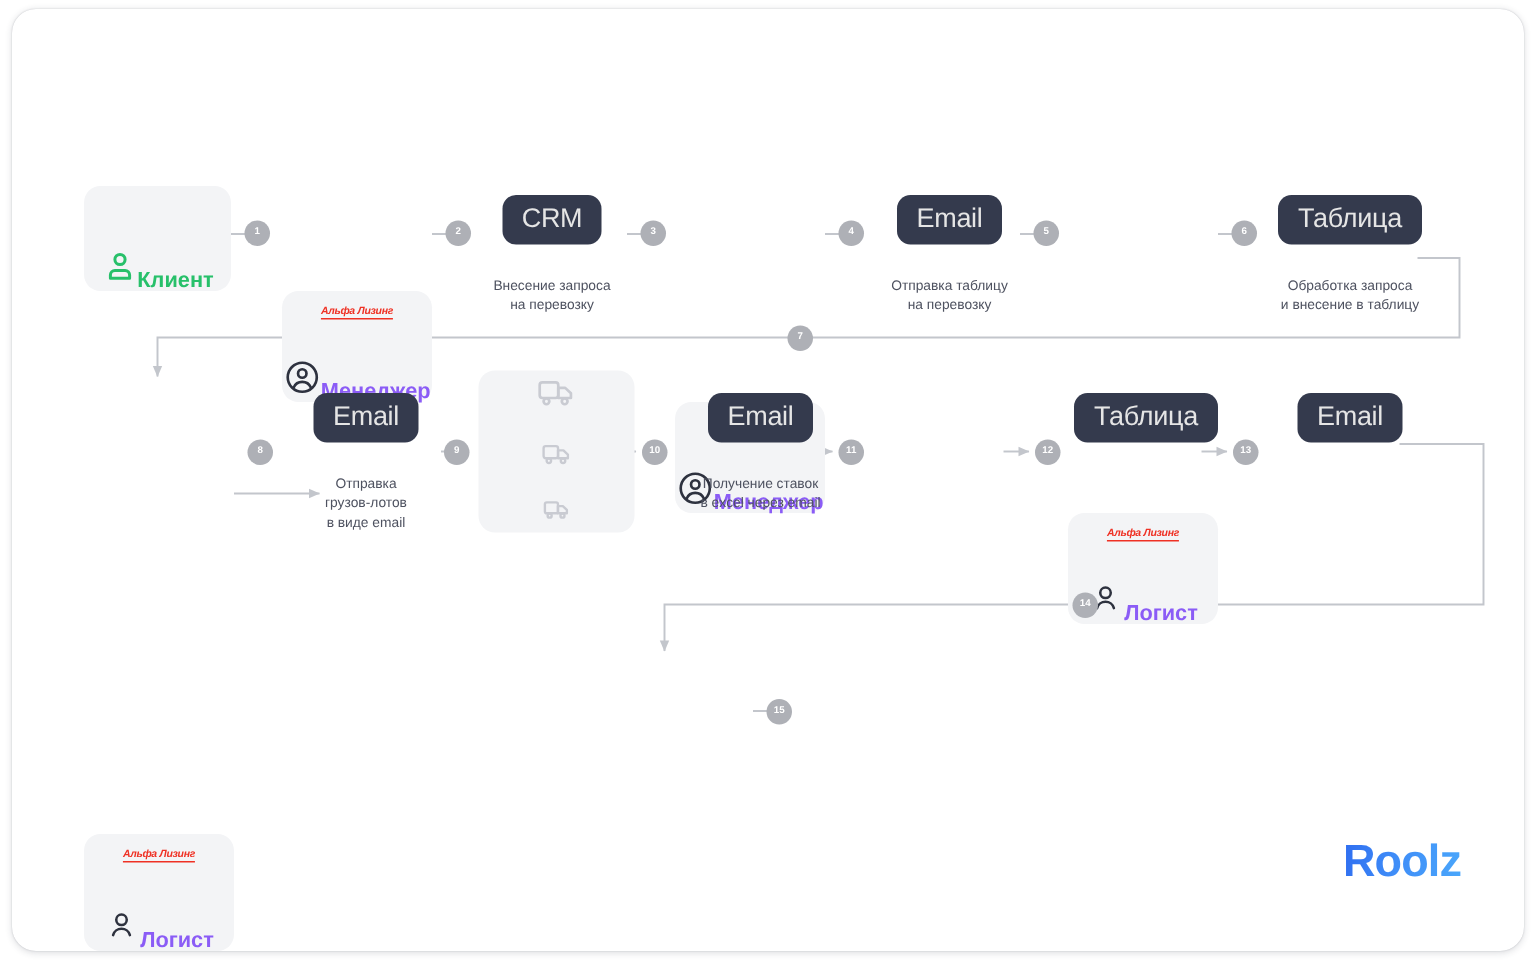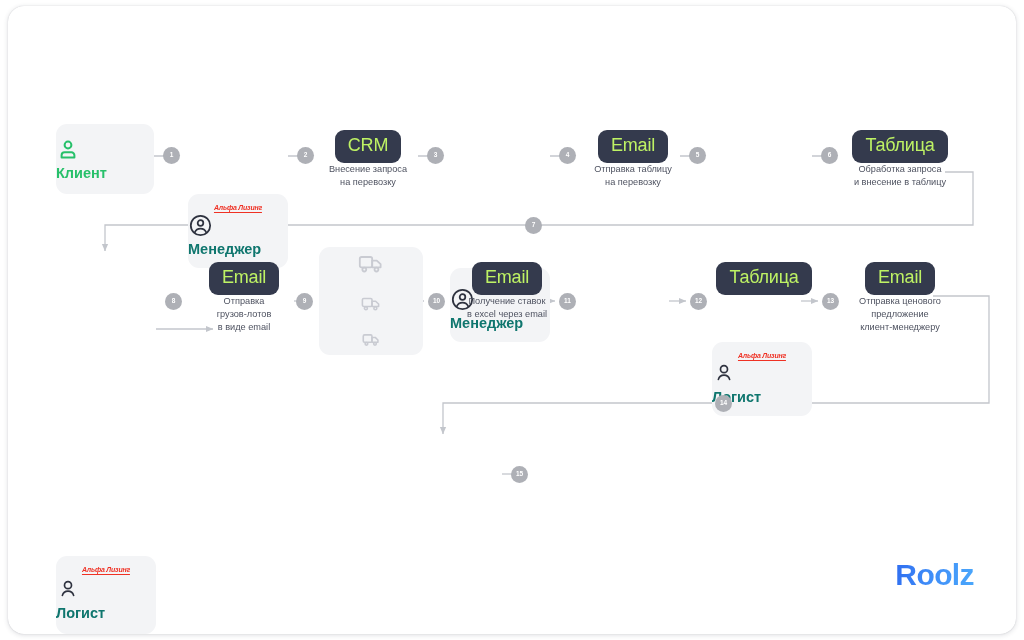--- a/index.html
+++ b/index.html
@@ -32,22 +32,22 @@
   #wires { position: absolute; left: 0; top: 0; width: 1008px; height: 628px; }
 
   
   .node { position: absolute; }
 
   
   .pcard {
     background: #f3f4f6;
     border-radius: 11px;
     display: flex;
-    flex-direction: column;
-    align-items: flex-start;
+    flex-direction: row;
+    align-items: flex-end;
     justify-content: center;
     position: relative;
   }
   .pcard .brand {
     position: absolute;
     top: 9px; left: 50%;
     transform: translateX(-50%);
     font-size: 7px;
     font-weight: 700;
     font-style: italic;
@@ -55,45 +55,45 @@
     white-space: nowrap;
     letter-spacing: -0.2px;
     border-bottom: 1.4px solid #ef3124;
     padding-bottom: 0px;
     line-height: 9px;
   }
   .pcard .glyph { margin-bottom: 4px; line-height: 0; }
   .pcard .plabel {
     font-size: 14.5px;
     font-weight: 700;
-    color: #0f766e;
+    color: #8b5cf6;
     line-height: 1;
   }
   .pcard .plabel.green { color: #27c06a; }
 
   
   .chipwrap {
     position: absolute;
     display: flex;
     flex-direction: column;
     align-items: center;
   }
   .chip {
     background: #343a4d;
-    color: #bef264;
+    color: #e5e5e5;
     border-radius: 9px;
     font-size: 18px;
     font-weight: 400;
     letter-spacing: -0.2px;
     padding: 6px 13px 8px;
     line-height: 1.06;
     white-space: nowrap;
   }
   .chipcap {
-    margin-top: 0;
+    margin-top: 21px;
     font-size: 9.2px;
     line-height: 13px;
     color: #4e5260;
     text-align: center;
     white-space: pre-line;
   }
 
   
   .step {
     position: absolute;
@@ -298,23 +298,20 @@
 
   <div class="step" style="left:682px; top:287px;">12</div>
 
   <div class="chipwrap" style="left:700px; top:256px; width:112px;">
     <div class="chip">Таблица</div>
   </div>
   <div class="step" style="left:814px; top:287px;">13</div>
 
   <div class="chipwrap" style="left:832px; top:256px; width:120px;">
     <div class="chip">Email</div>
-    <div class="chipcap">Отправка ценового
-предложение
-клиент-менеджеру</div>
   </div>
   <div class="step" style="left:707px; top:389px;">14</div>
 
   <div class="step" style="left:503px; top:460px;">15</div>
 
   <div id="logo">Roolz</div>
 
 </div>
 
 </body></html>

